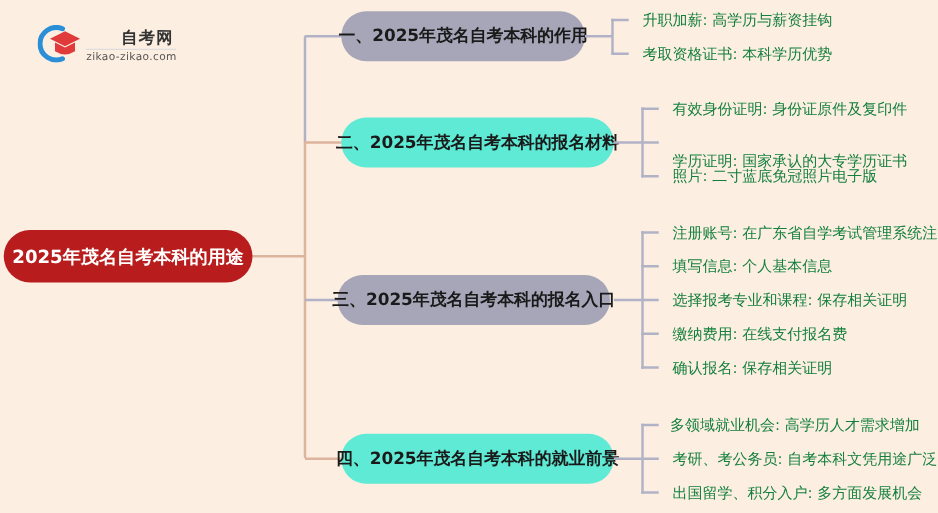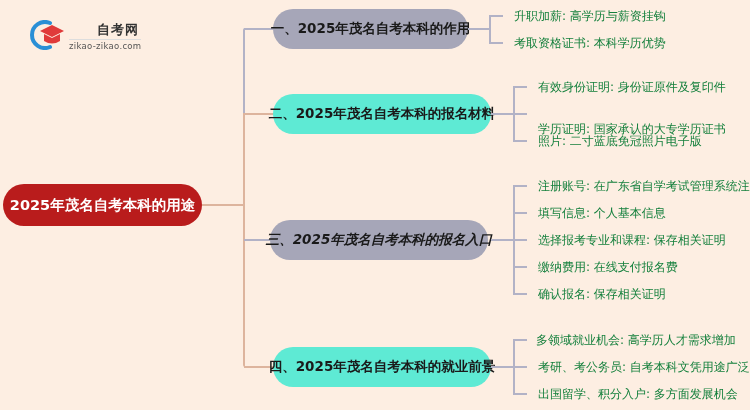--- a/index.html
+++ b/index.html
@@ -82,21 +82,21 @@
 <div class="abs branch b-tan" style="left:273px; top:94px; width:218px;">二、2025年茂名自考本科的报名材料</div>
 <div class="line gray" style="left:491px; top:113px; width:22px; height:2px;"></div>
 <div class="line gray" style="left:513px; top:86px; width:2px; height:56px;"></div>
 <div class="line gray" style="left:513px; top:86px; width:14px; height:2px;"></div>
 <div class="line gray" style="left:513px; top:113px; width:14px; height:2px;"></div>
 <div class="line gray" style="left:513px; top:140px; width:14px; height:2px;"></div>
 <div class="abs leaf" style="left:538px; top:79px;">有效身份证明: 身份证原件及复印件</div>
 <div class="abs leaf" style="left:538px; top:106px;margin-top:15px;">学历证明: 国家承认的大专学历证书</div>
 <div class="abs leaf" style="left:538px; top:133px;">照片: 二寸蓝底免冠照片电子版</div>
 
-<div class="abs branch b-gray" style="left:270px; top:220px; width:218px;font-style:italic;">三、2025年茂名自考本科的报名入口</div>
+<div class="abs branch b-gray" style="left:270px; top:220px; width:218px;">三、2025年茂名自考本科的报名入口</div>
 <div class="line gray" style="left:491px; top:239px; width:22px; height:2px;"></div>
 <div class="line gray" style="left:513px; top:185px; width:2px; height:110px;"></div>
 <div class="line gray" style="left:513px; top:185px; width:14px; height:2px;"></div>
 <div class="line gray" style="left:513px; top:212px; width:14px; height:2px;"></div>
 <div class="line gray" style="left:513px; top:239px; width:14px; height:2px;"></div>
 <div class="line gray" style="left:513px; top:266px; width:14px; height:2px;"></div>
 <div class="line gray" style="left:513px; top:293px; width:14px; height:2px;"></div>
 <div class="abs leaf" style="left:538px; top:178px;">注册账号: 在广东省自学考试管理系统注册</div>
 <div class="abs leaf" style="left:538px; top:205px;">填写信息: 个人基本信息</div>
 <div class="abs leaf" style="left:538px; top:232px;">选择报考专业和课程: 保存相关证明</div>

